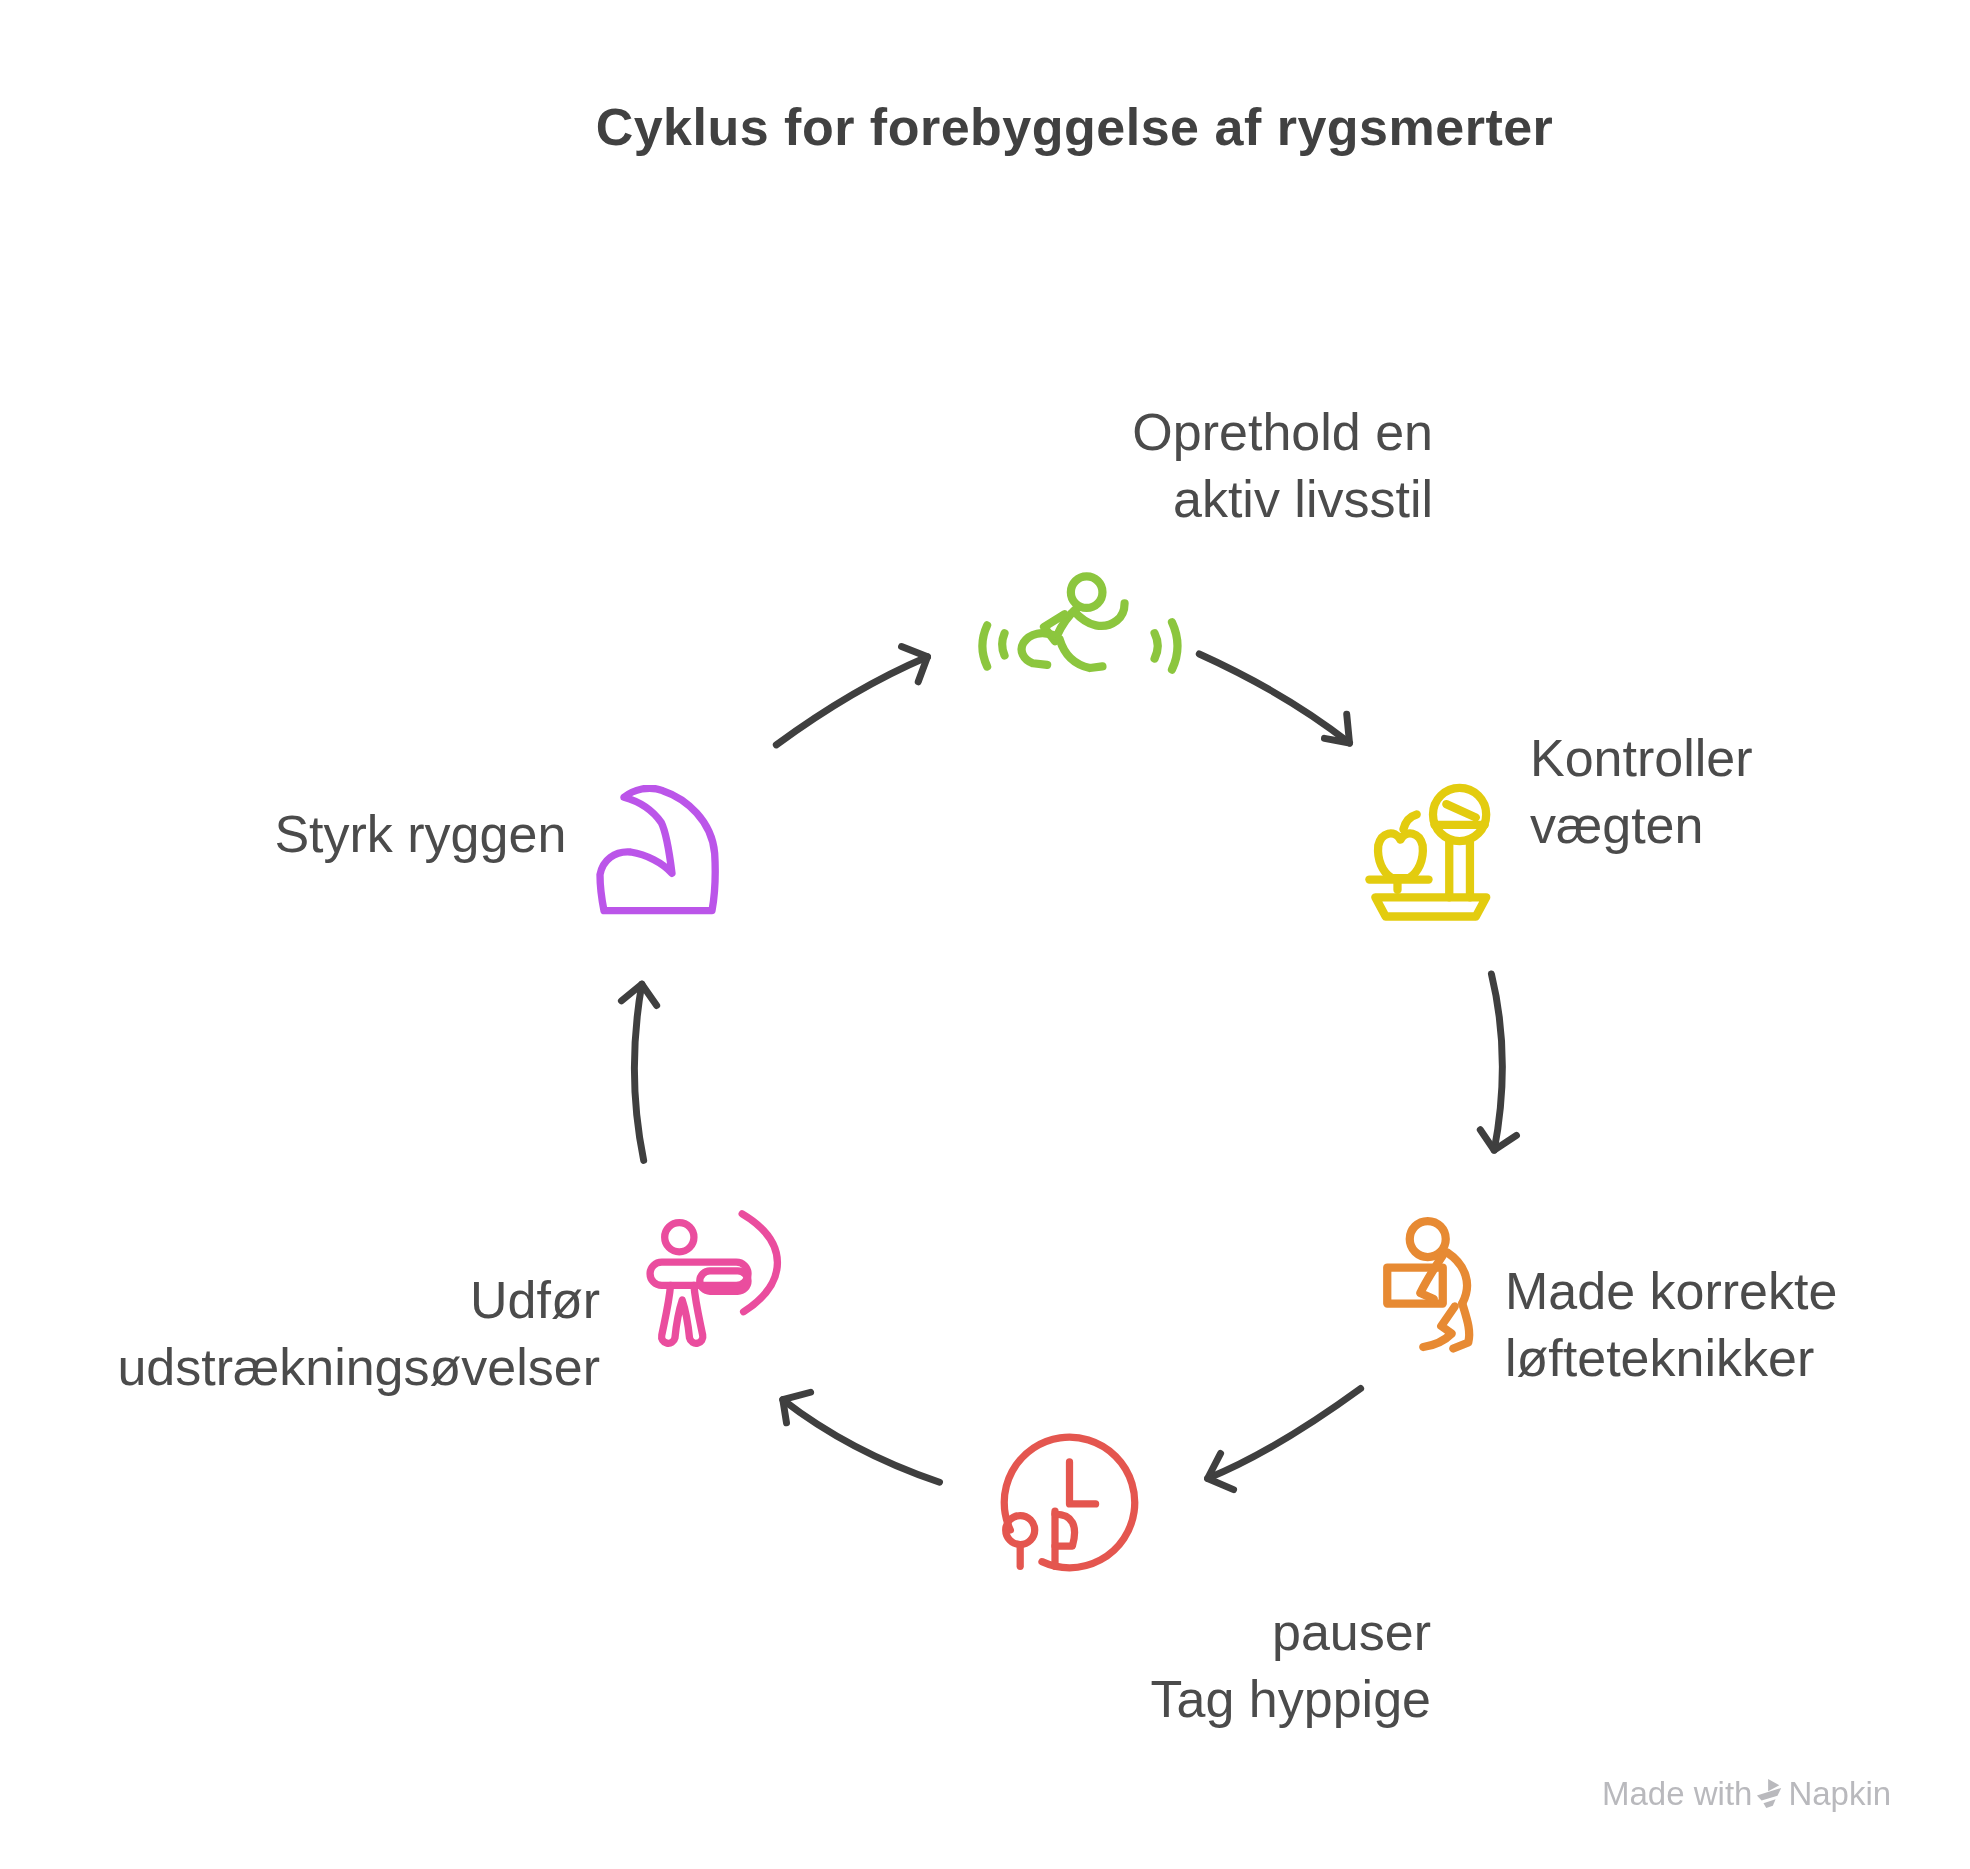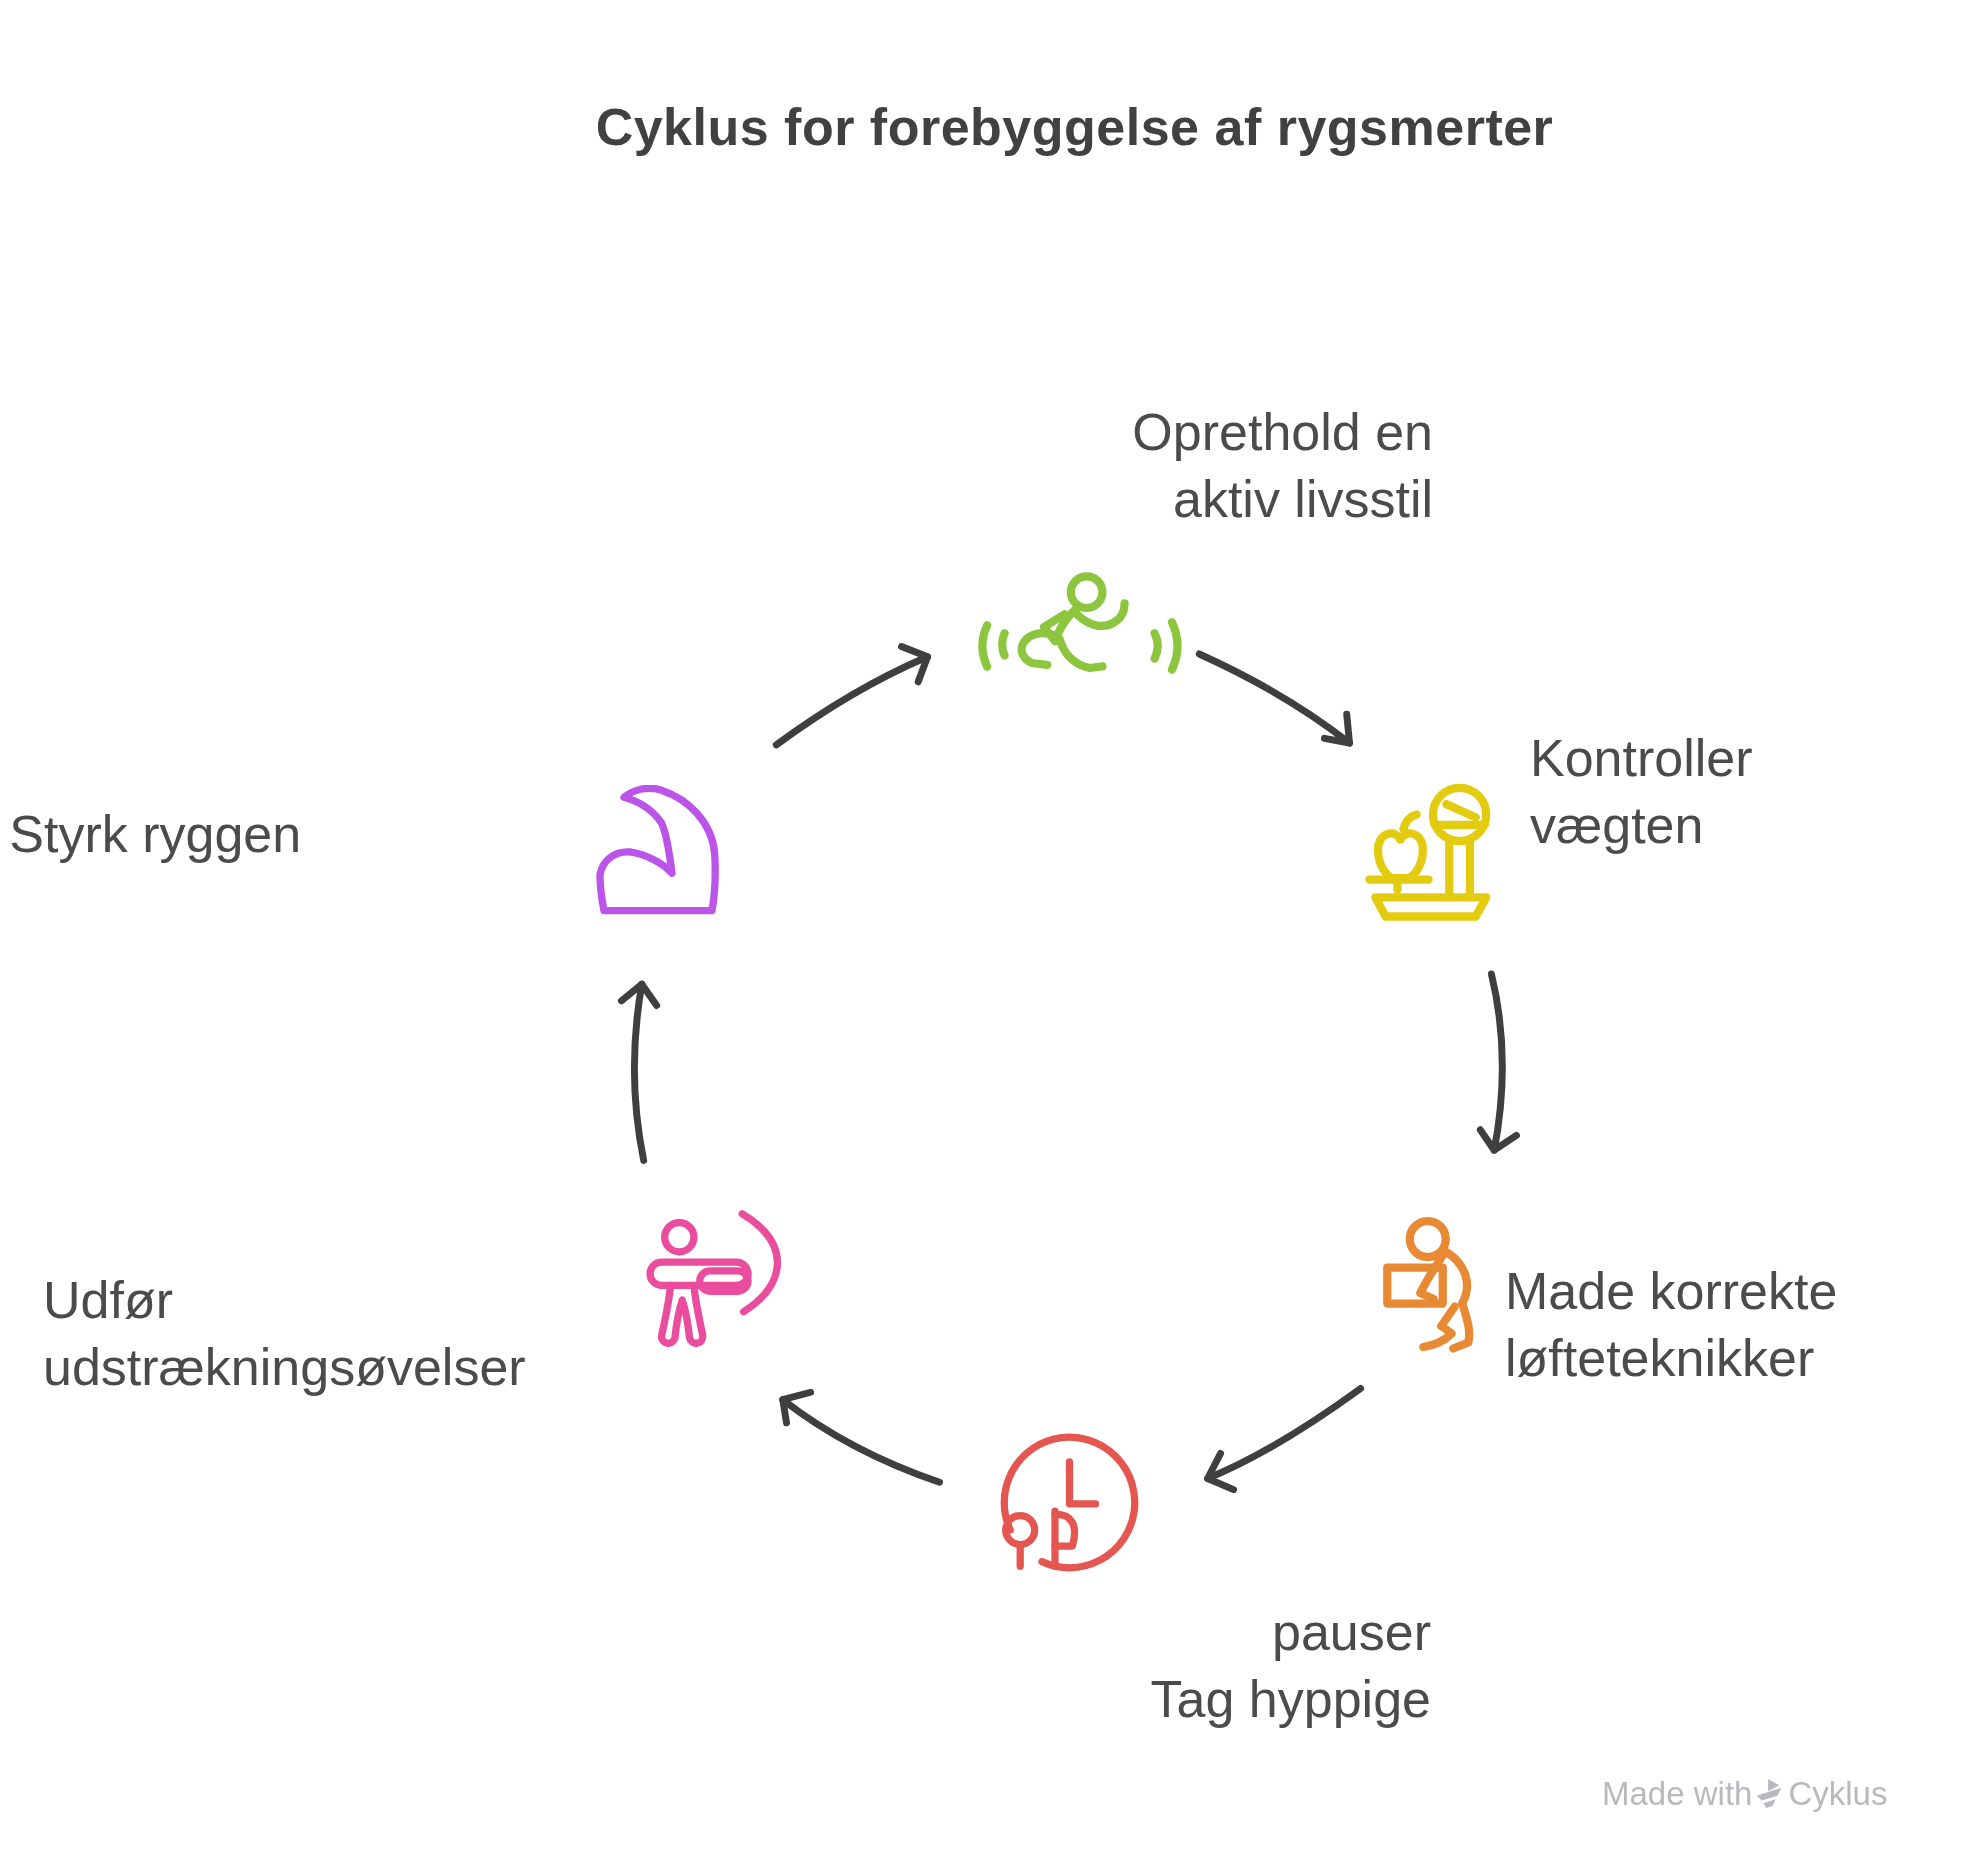--- a/index.html
+++ b/index.html
@@ -18,21 +18,21 @@
     color:#414141;
     letter-spacing:0.5px;
   }
   .label{
     position:absolute;
     font-size:52px;font-weight:400;line-height:67px;
     color:#4b4b4b;
   }
   .label.center{text-align:right;}
   .label.left{text-align:left;}
-  .label.right{}
+  .label.right{text-align:right;}
   .icon{position:absolute;}
   .icon *{fill:none;stroke-linecap:round;stroke-linejoin:round;}
   .arrows{position:absolute;left:0;top:0;}
   .arrows path{
     fill:none;stroke:#3f3f3f;stroke-width:7.5;
     stroke-linecap:round;stroke-linejoin:round;
   }
   .watermark{
     position:absolute;left:1602px;top:1767px;
     display:flex;align-items:center;gap:4px;
@@ -166,17 +166,17 @@
 
   <div class="watermark">
     <span>Made with</span>
     <svg width="28" height="30" viewBox="0 0 30 32">
       <g fill="#b9b9bd">
         <path d="M13,0 L25,6.5 L13,13 Z"></path>
         <path d="M1,17.5 L27,9.5 L23,18 L6,23 Z"></path>
         <path d="M8,26 L21,21.5 L18,28.5 L11,31 Z"></path>
       </g>
     </svg>
-    <span>Cyklus</span>
+    <span>Napkin</span>
   </div>
 
 </div>
 
 
 </body></html>

